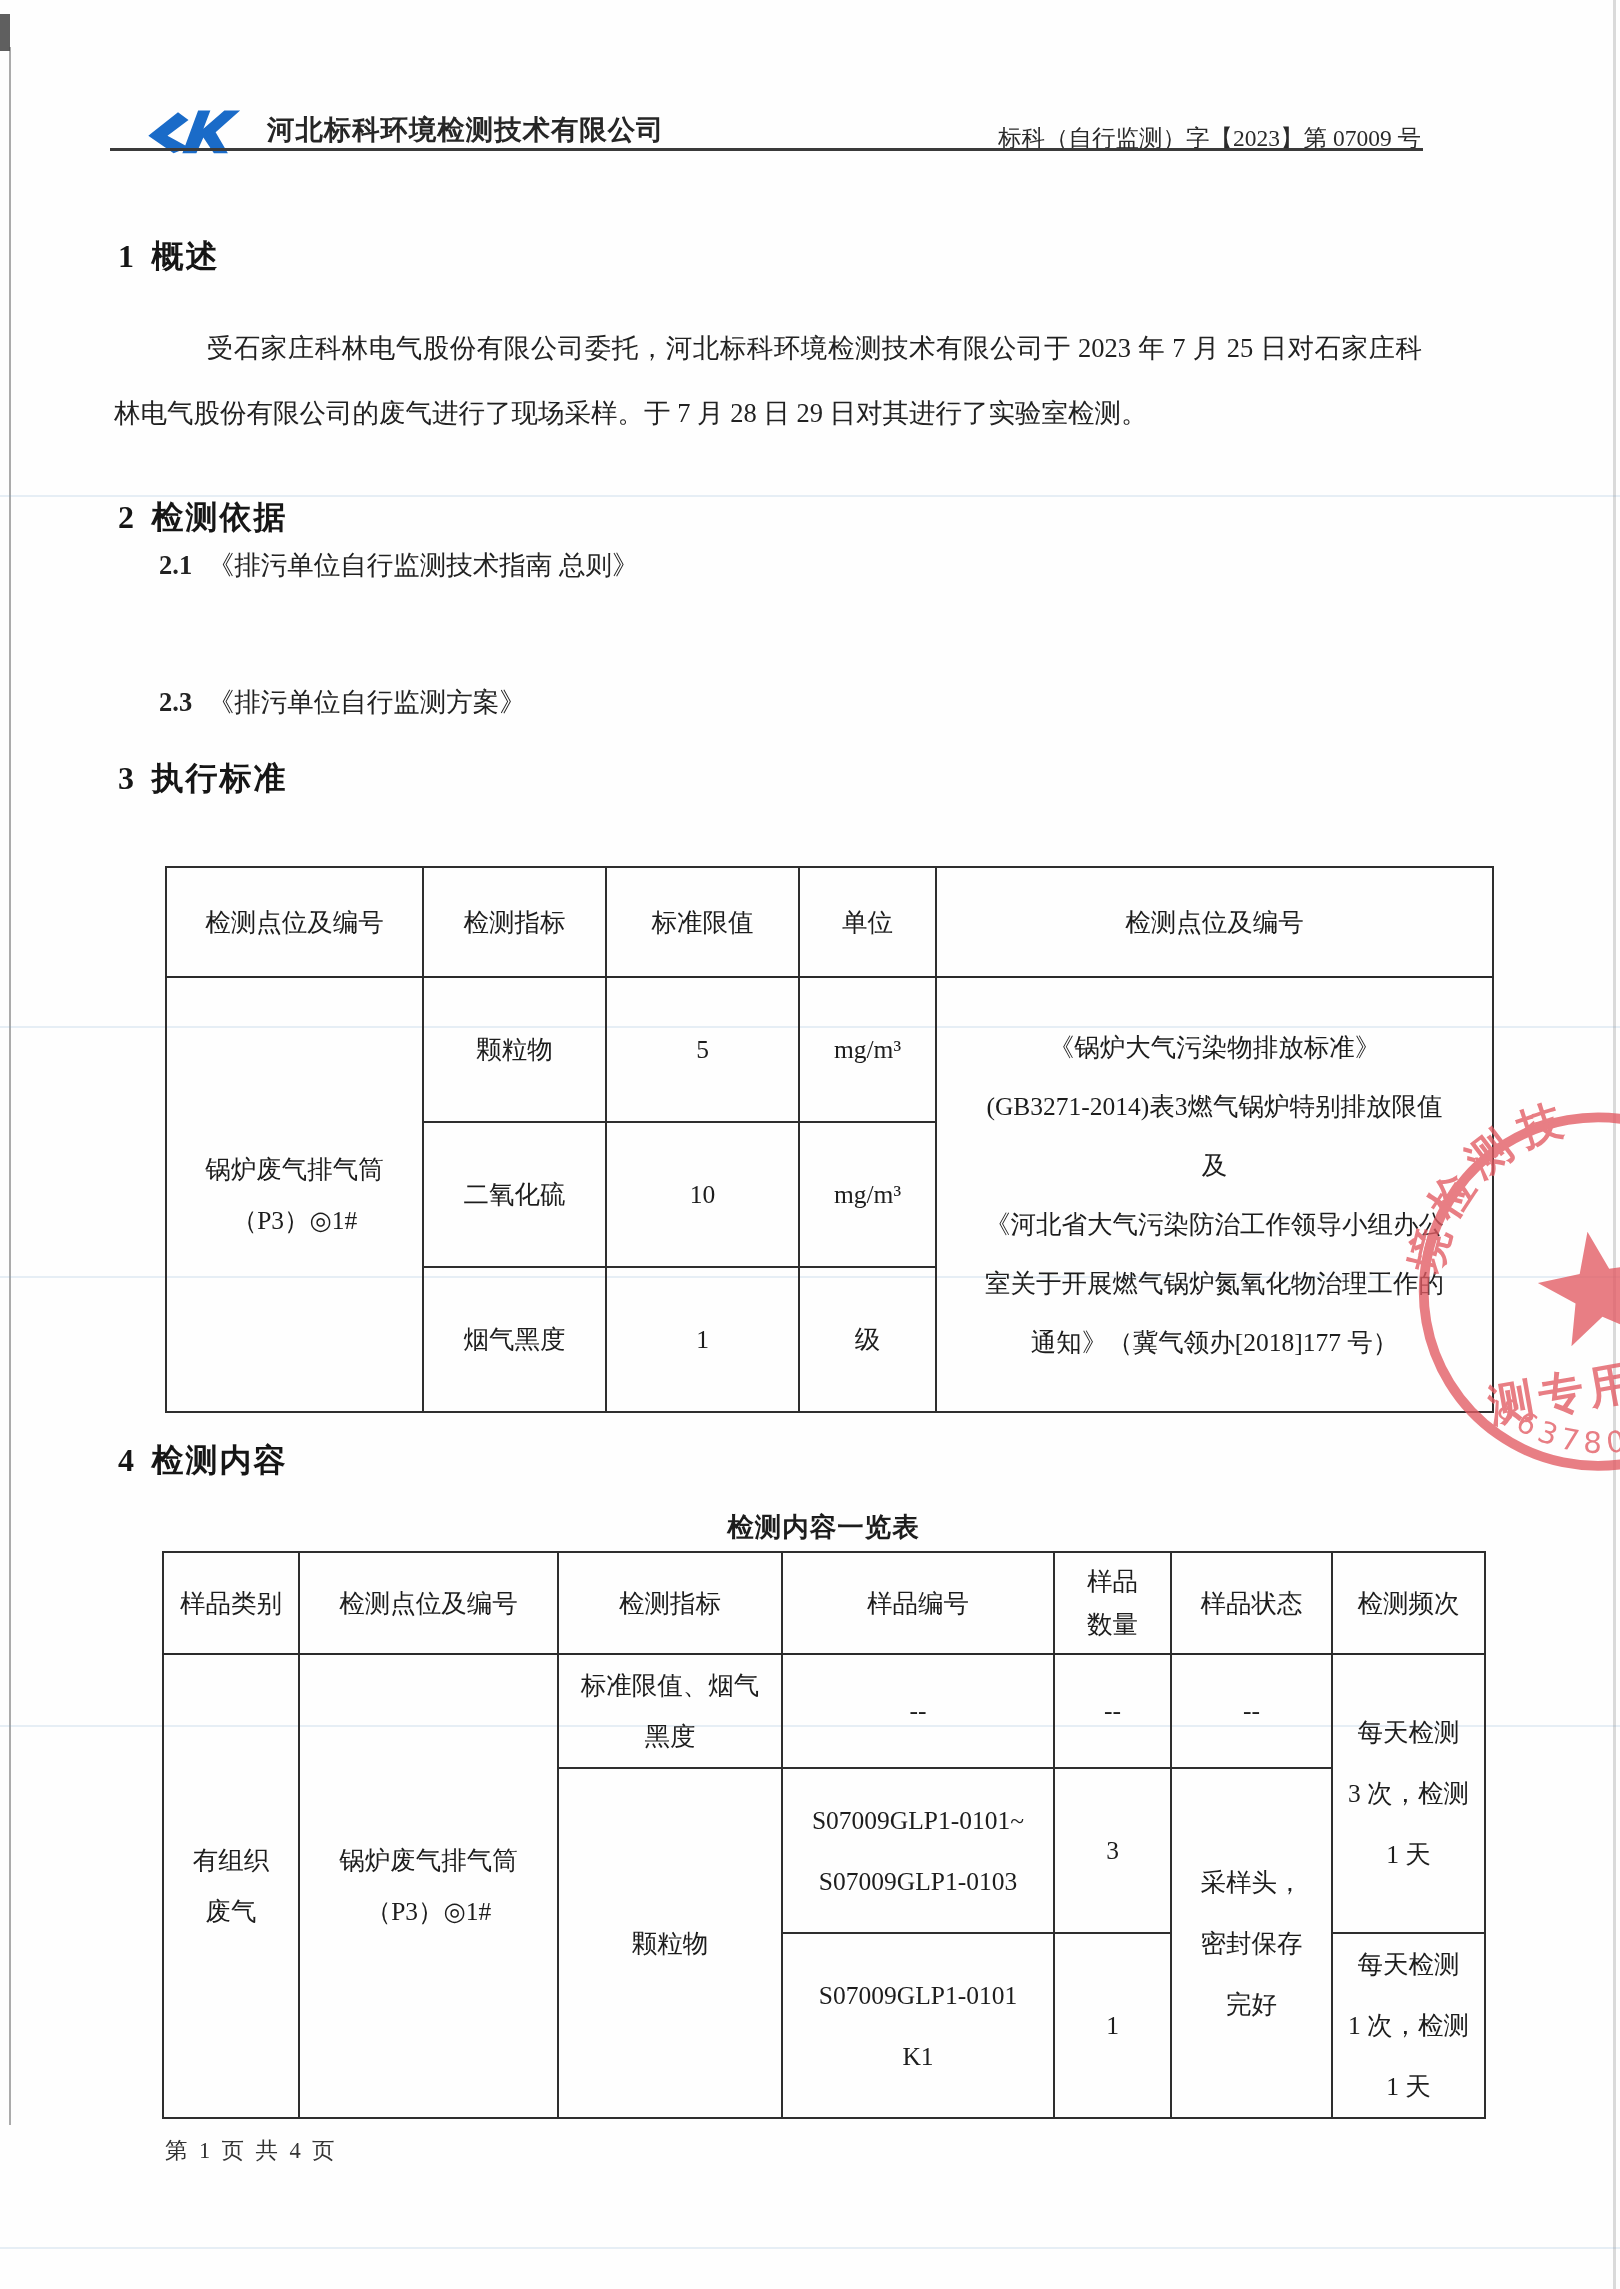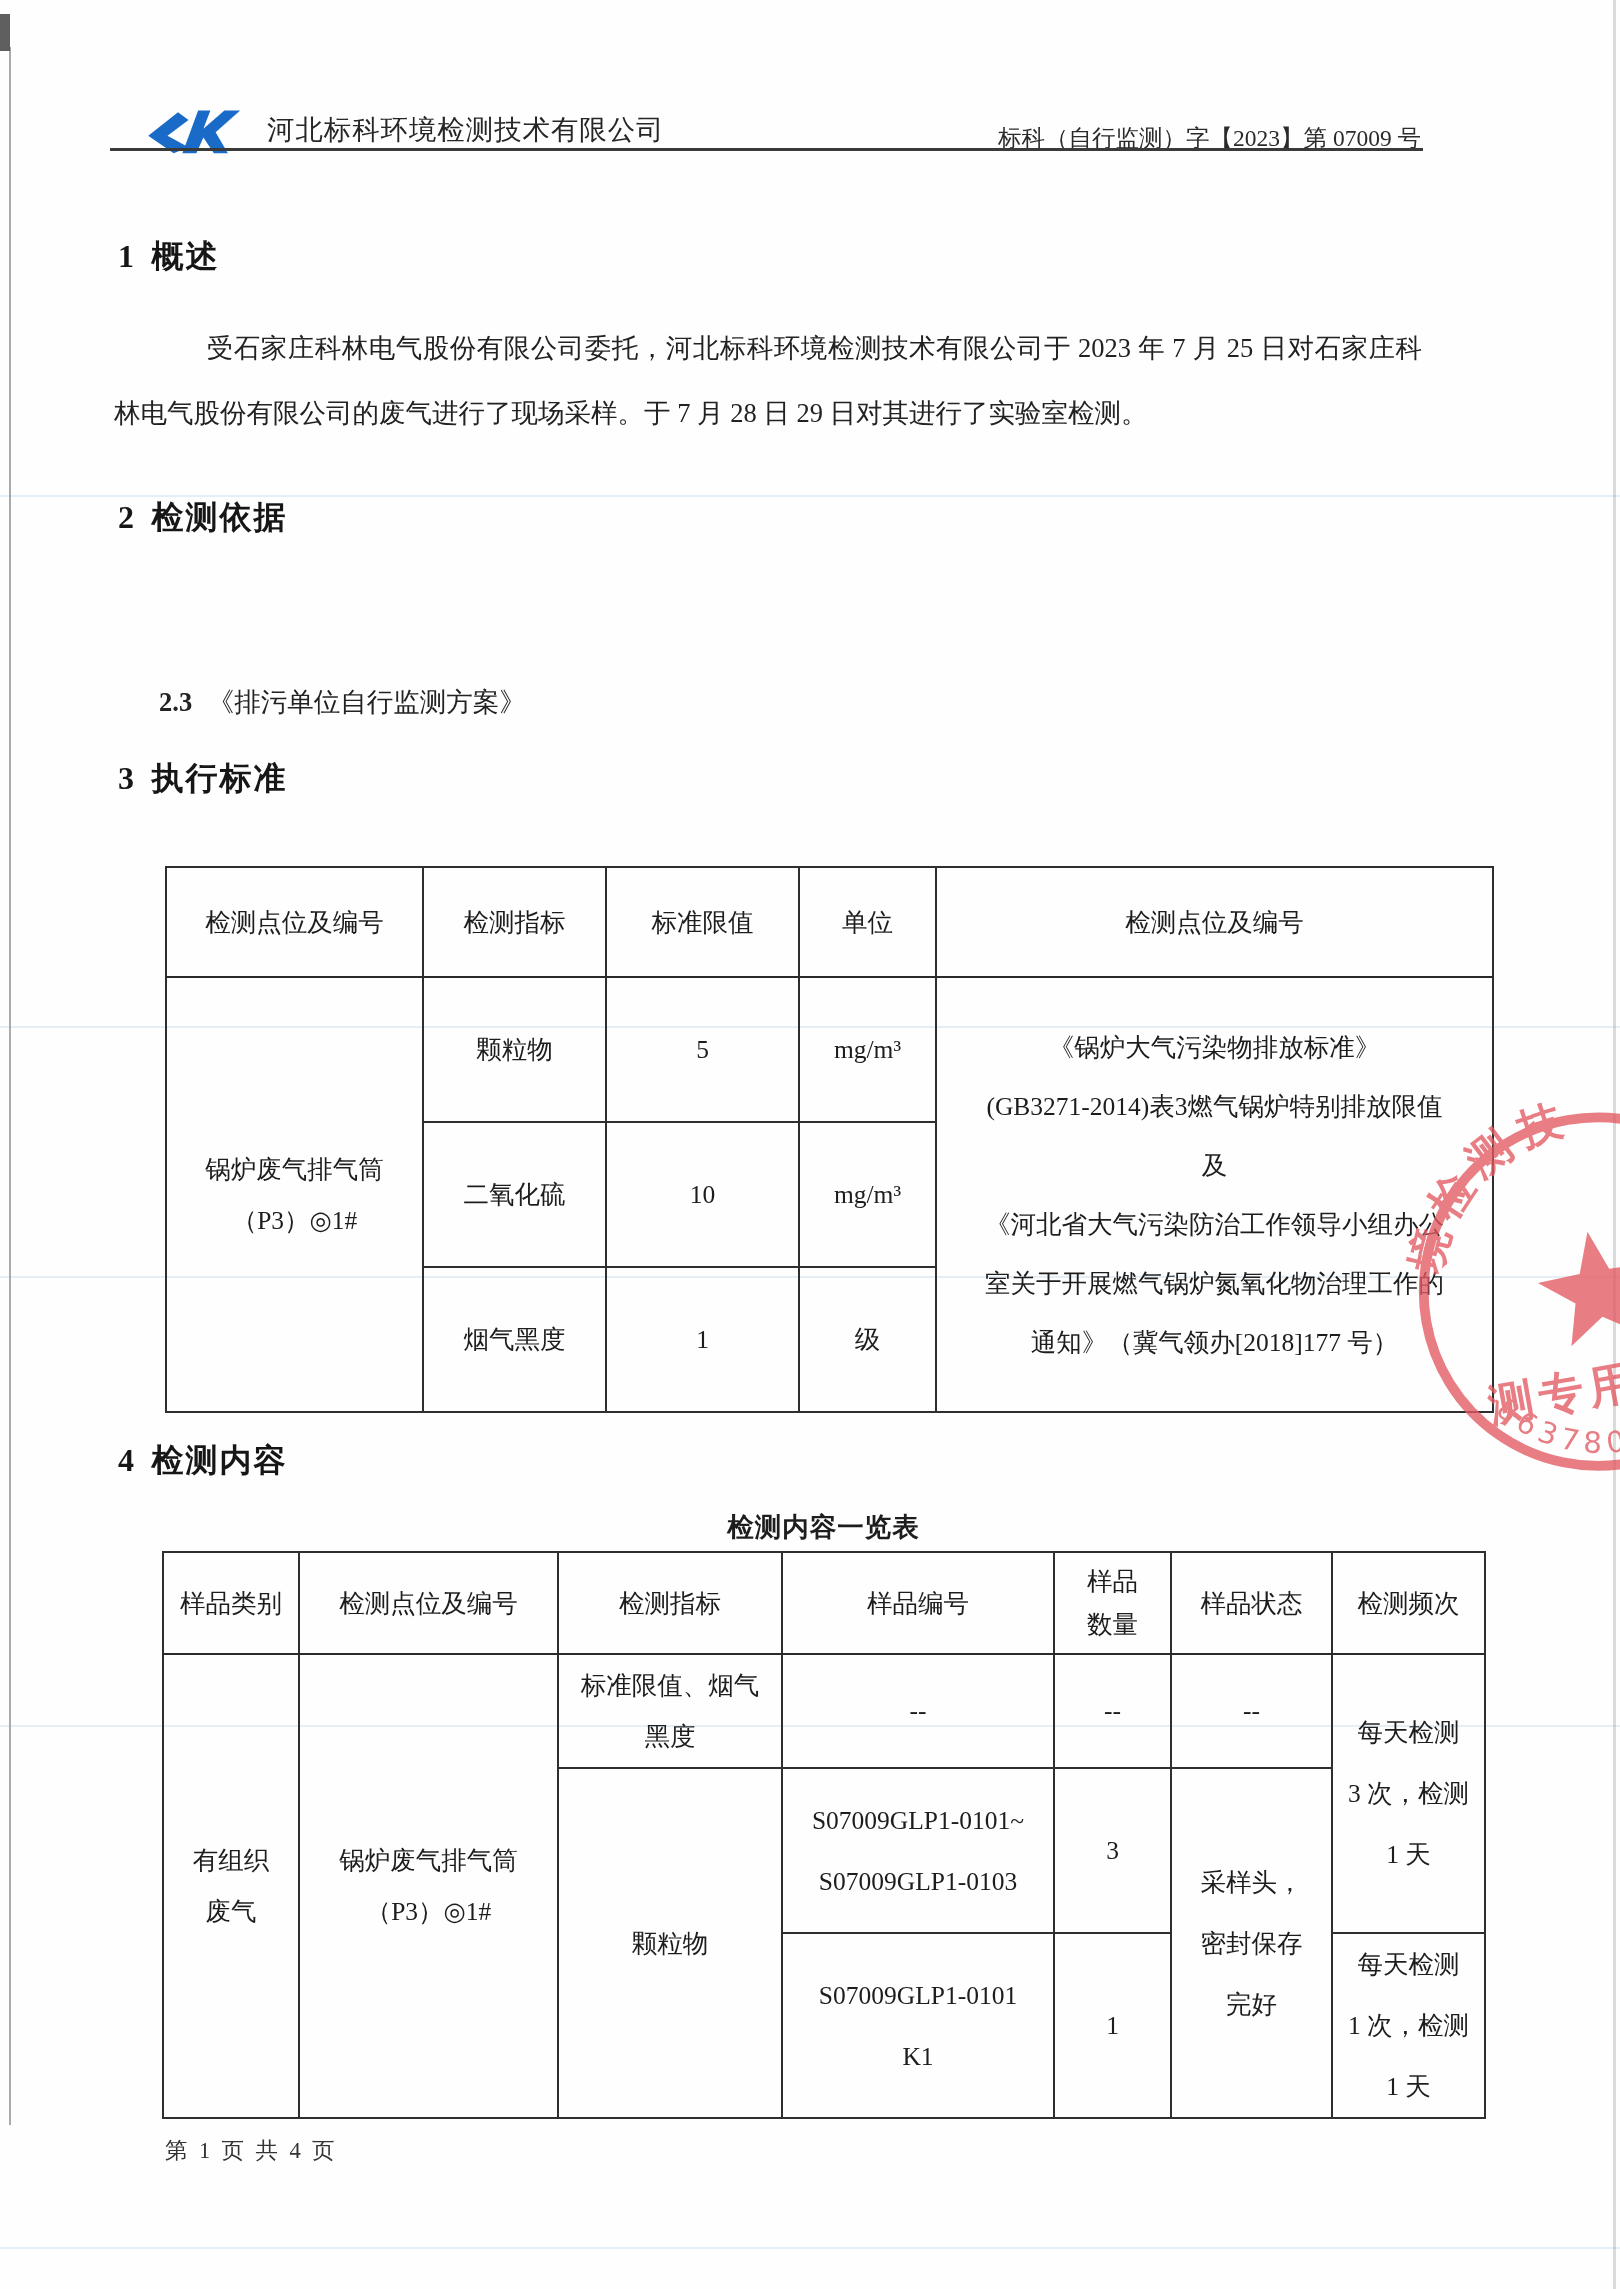--- a/index.html
+++ b/index.html
@@ -7,21 +7,21 @@
     position:relative;
     width:1620px;height:2290px;
     margin:0 auto;
     background:#fefefe;
     overflow:hidden;
     font-family:"Liberation Serif","DejaVu Serif",serif;
     color:#1f1f1f;
   }
   .abs{position:absolute;}
   
-  .company{left:267px;top:112px;font-size:27.4px;font-weight:normal;color:#262626;letter-spacing:1px;}
+  .company{left:267px;top:112px;font-size:27.4px;font-weight:bold;color:#262626;letter-spacing:1px;}
   .docno{left:931px;top:122px;width:490px;text-align:right;font-size:23.5px;color:#2a2a2a;}
   .rule{left:110px;top:148px;width:1313px;height:2.9px;background:#3a3a3a;}
   
   .h{font-size:32px;font-weight:bold;color:#161616;letter-spacing:2px;}
   .h .no{margin-right:17.6px;letter-spacing:0;}
   
   .para{
     left:114px;top:316px;width:1308px;
     font-size:26.5px;line-height:65px;text-align:justify;
     text-indent:3.5em;color:#222;
@@ -76,20 +76,23 @@
   <div class="abs docno">标科（自行监测）字【2023】第 07009 号</div>
   <div class="abs rule"></div>
 
   <div class="abs h" style="left:118px;top:235px">
     <span class="no">1</span><span>概述</span>
   </div>
   <div class="abs para">受石家庄科林电气股份有限公司委托，河北标科环境检测技术有限公司于 2023 年 7 月 25 日对石家庄科林电气股份有限公司的废气进行了现场采样。于 7 月 28 日 29 日对其进行了实验室检测。</div>
 
   <div class="abs h" style="left:118px;top:496px">
     <span class="no">2</span><span>检测依据</span>
+  </div>
+  <div class="abs item" style="left:159px;top:547px">
+    <span class="no">2.1</span><span>《排污单位自行监测技术指南 总则》</span>
   </div>
   <div class="abs item" style="left:159px;top:684px">
     <span class="no">2.3</span><span>《排污单位自行监测方案》</span>
   </div>
 
   <div class="abs h" style="left:118px;top:757px">
     <span class="no">3</span><span>执行标准</span>
   </div>
 
   <table class="abs" style="left:165px;top:866px;width:1327px">

